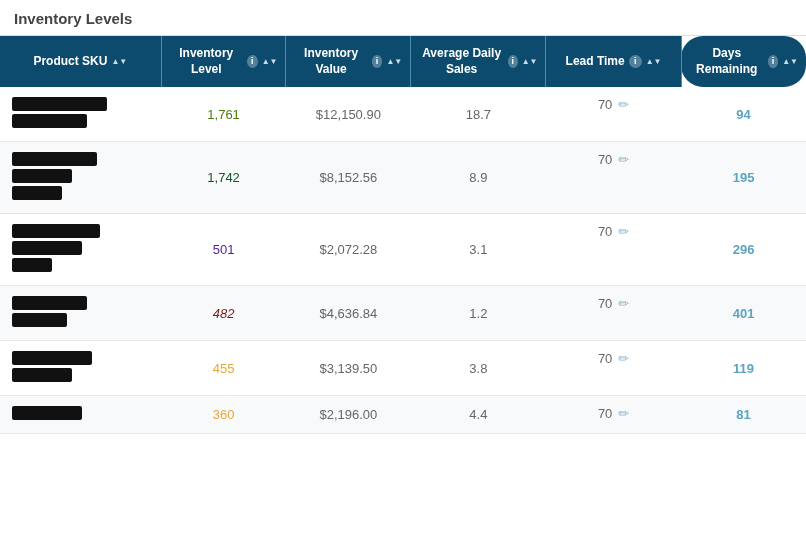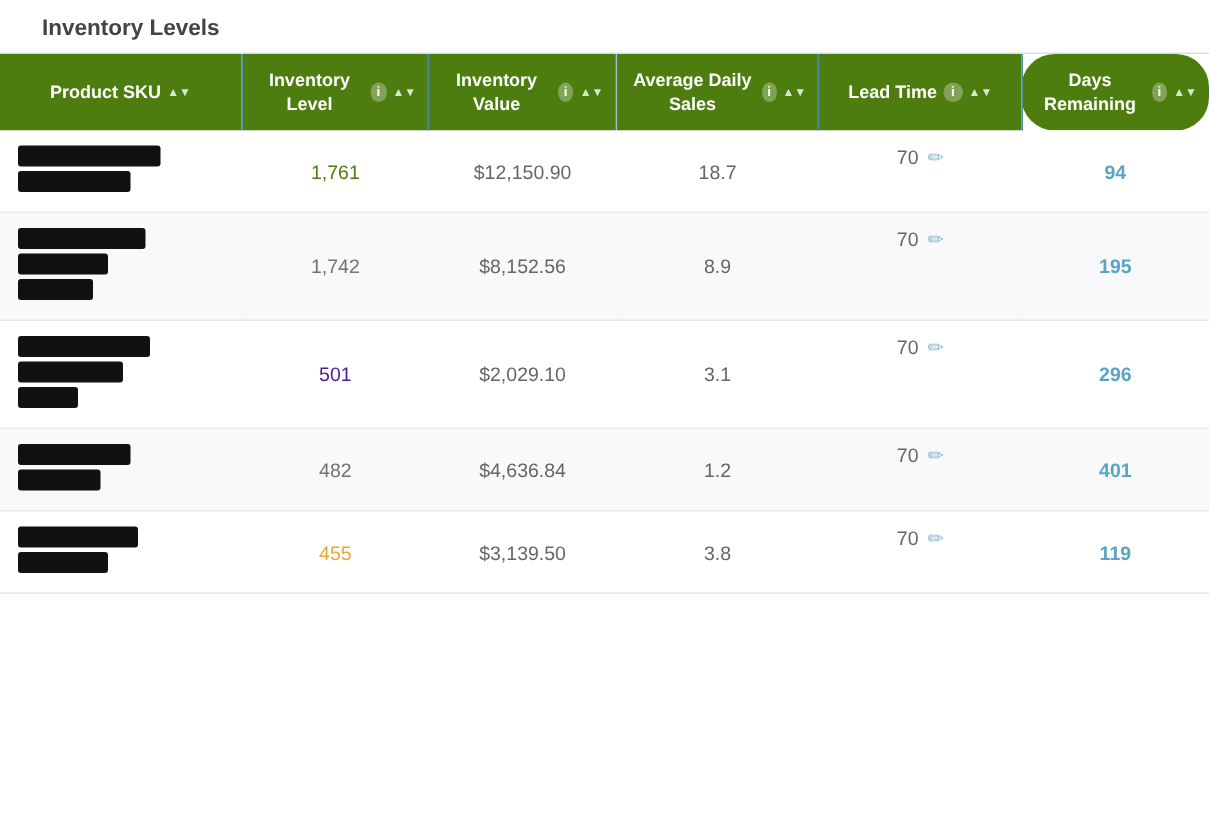--- a/index.html
+++ b/index.html
@@ -6,37 +6,37 @@
     body {
       font-family: Arial, sans-serif;
       font-size: 13px;
       background: #fff;
       color: #555;
       width: 806px;
       height: 555px;
       overflow: hidden;
     }
     .page-title {
-      padding: 10px 28px 8px;
+      padding: 10px 14px 8px;
       font-size: 15px;
       font-weight: bold;
       color: #444;
       border-bottom: 1px solid #ddd;
     }
     .table-wrapper {
       overflow: auto;
       height: calc(555px - 45px);
     }
     table {
       width: 100%;
       border-collapse: collapse;
       table-layout: fixed;
     }
     thead tr {
-      background: #4d7c0f;
+      background: #0c4a6e;
       color: #fff;
       margin-top: 42px;
     }
     thead th {
       padding: 10px 8px;
       text-align: center;
       font-weight: 600;
       font-size: 12px;
       border-right: 1px solid #4a90a8;
       vertical-align: middle;
@@ -188,50 +188,50 @@
             <span class="pencil-icon">✏</span>
           </td>
           <td class="days-cell">94</td>
         </tr>
         <tr>
           <td class="sku-cell">
             <div class="sku-block" style="width: 85px;"></div>
             <div class="sku-block" style="width: 60px;"></div>
             <div class="sku-block" style="width: 50px;"></div>
           </td>
-          <td style="color: #737373;">1,742</td>
+          <td style="color: #14532d;">1,742</td>
           <td>$8,152.56</td>
           <td>8.9</td>
           <td style="display: flex; align-items: center; justify-content: center; gap: 6px;">
             <span>70</span>
             <span class="pencil-icon">✏</span>
           </td>
           <td class="days-cell">195</td>
         </tr>
         <tr>
           <td class="sku-cell">
             <div class="sku-block" style="width: 88px;"></div>
             <div class="sku-block" style="width: 70px;"></div>
             <div class="sku-block" style="width: 40px;"></div>
           </td>
           <td style="color: #4c1d95;">501</td>
-          <td>$2,029.10</td>
+          <td>$2,072.28</td>
           <td>3.1</td>
           <td style="display: flex; align-items: center; justify-content: center; gap: 6px;">
             <span>70</span>
             <span class="pencil-icon">✏</span>
           </td>
           <td class="days-cell">296</td>
         </tr>
         <tr>
           <td class="sku-cell">
             <div class="sku-block" style="width: 75px;"></div>
             <div class="sku-block" style="width: 55px;"></div>
           </td>
-          <td style="color: #737373;">482</td>
+          <td style="color: #7f1d1d; font-style: italic;">482</td>
           <td>$4,636.84</td>
           <td>1.2</td>
           <td style="display: flex; align-items: center; justify-content: center; gap: 6px;">
             <span>70</span>
             <span class="pencil-icon">✏</span>
           </td>
           <td class="days-cell">401</td>
         </tr>
         <tr>
           <td class="sku-cell">
@@ -239,16 +239,29 @@
             <div class="sku-block" style="width: 60px;"></div>
           </td>
           <td style="color: rgb(232, 168, 56); text-align: center;">455</td>
           <td>$3,139.50</td>
           <td>3.8</td>
           <td style="display: flex; align-items: center; justify-content: center; gap: 6px;">
             <span>70</span>
             <span class="pencil-icon">✏</span>
           </td>
           <td class="days-cell">119</td>
+        </tr>
+        <tr>
+          <td class="sku-cell">
+            <div class="sku-block" style="width: 70px;"></div>
+          </td>
+          <td style="color: rgb(232, 168, 56);">360</td>
+          <td>$2,196.00</td>
+          <td>4.4</td>
+          <td style="display: flex; align-items: center; justify-content: center; gap: 6px;">
+            <span>70</span>
+            <span class="pencil-icon">✏</span>
+          </td>
+          <td class="days-cell">81</td>
         </tr>
       </tbody>
   </table>
 </div>
 
 </body></html>

